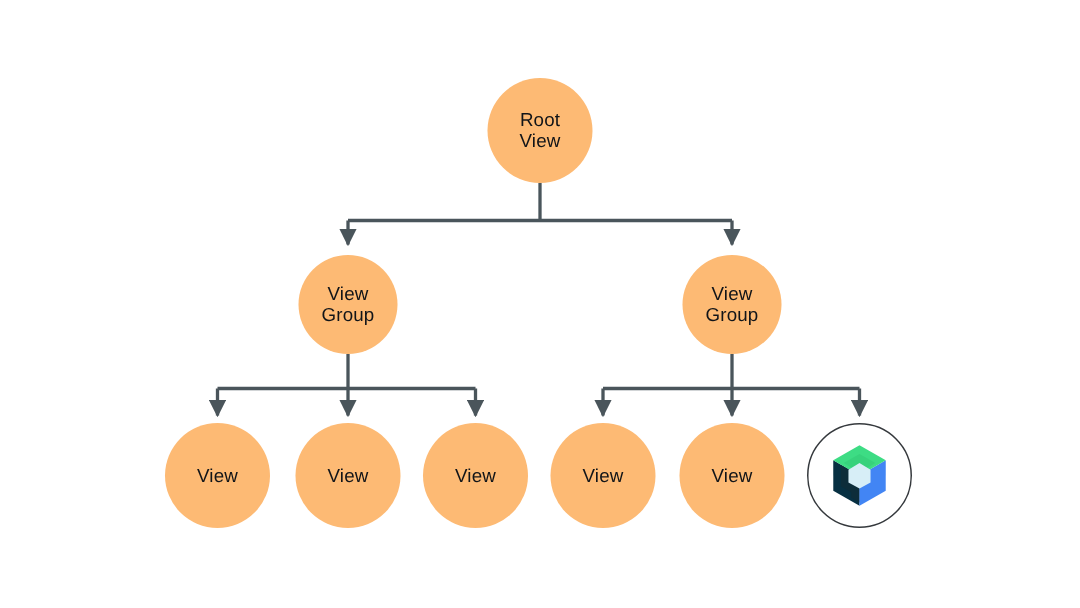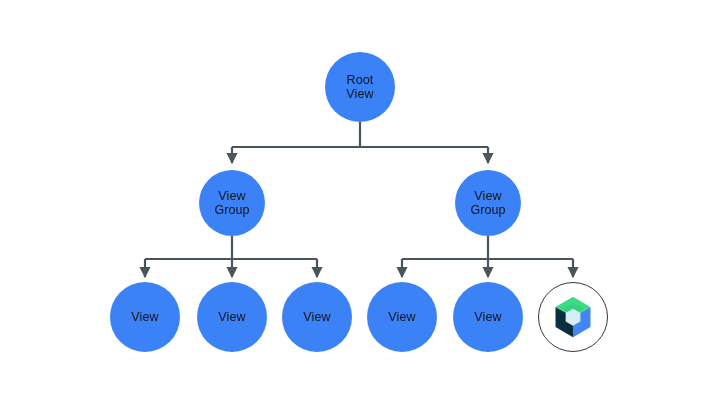--- a/index.html
+++ b/index.html
@@ -20,21 +20,21 @@
   #edges {
     position: absolute;
     left: 0;
     top: 0;
     width: 720px;
     height: 405px;
   }
   .node {
     position: absolute;
     border-radius: 50%;
-    background: #3b82f6;
+    background: #fdba74;
     display: flex;
     align-items: center;
     justify-content: center;
     text-align: center;
     box-sizing: border-box;
   }
   .node .label {
     font-size: 12.5px;
     line-height: 14px;
     color: #111418;

